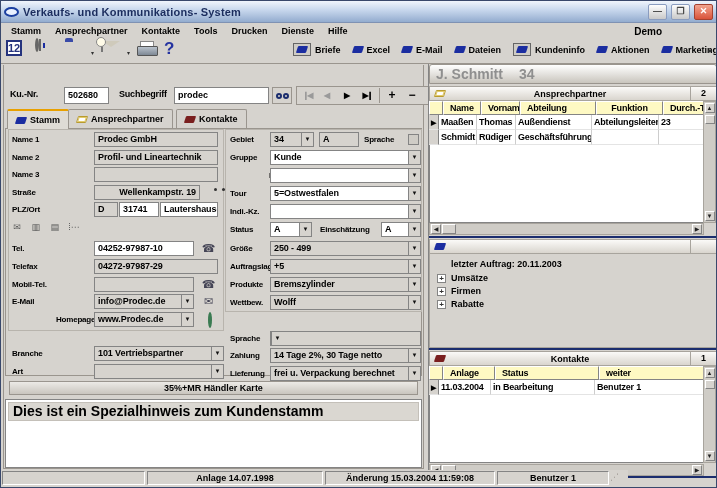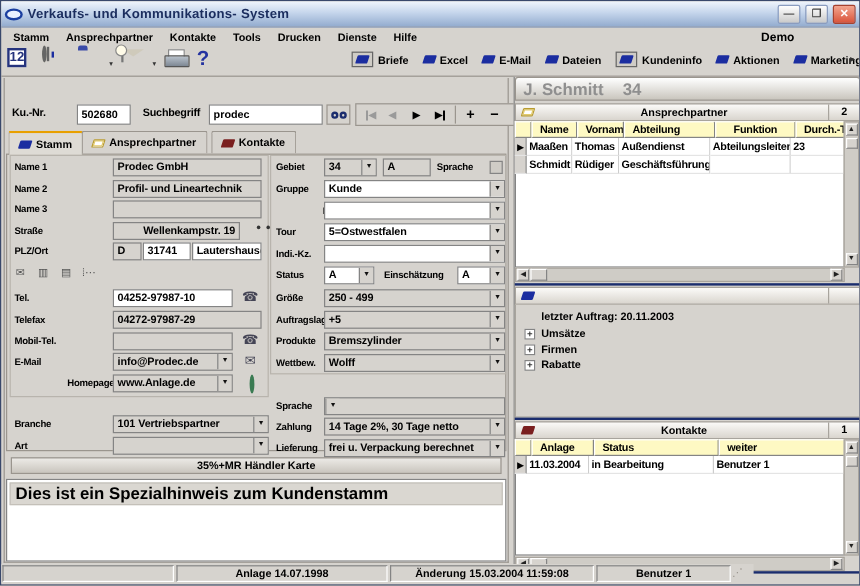--- a/index.html
+++ b/index.html
@@ -287,21 +287,21 @@
     <span class="sideic ph" style="left:196px;top:212px;"></span>
 
     <span class="lb" style="left:8px;top:229px;">E-Mail</span>
     <span class="fd cmb" style="left:90px;top:229px;width:100px;">
       <span class="cmbtxt">info@Prodec.de</span>
       <span class="cmbbtn"></span>
     </span>
     <span class="sideic em" style="left:196px;top:229px;"></span>
     <span class="lb" style="left:8px;top:247px;margin-left:44px;">Homepage</span>
     <span class="fd cmb" style="left:90px;top:247px;width:100px;">
-      <span class="cmbtxt">www.Anlage.de</span>
+      <span class="cmbtxt">www.Prodec.de</span>
       <span class="cmbbtn"></span>
     </span>
     <span class="sideic" style="left:197px;top:248px;"><span class="globe"></span></span>
 
     <span class="lb" style="left:8px;top:281px;">Branche</span>
     <span class="fd cmb" style="left:90px;top:281px;width:130px;">
       <span class="cmbtxt">101 Vertriebspartner</span>
       <span class="cmbbtn"></span>
     </span>
     <span class="lb" style="left:8px;top:299px;">Art</span>

